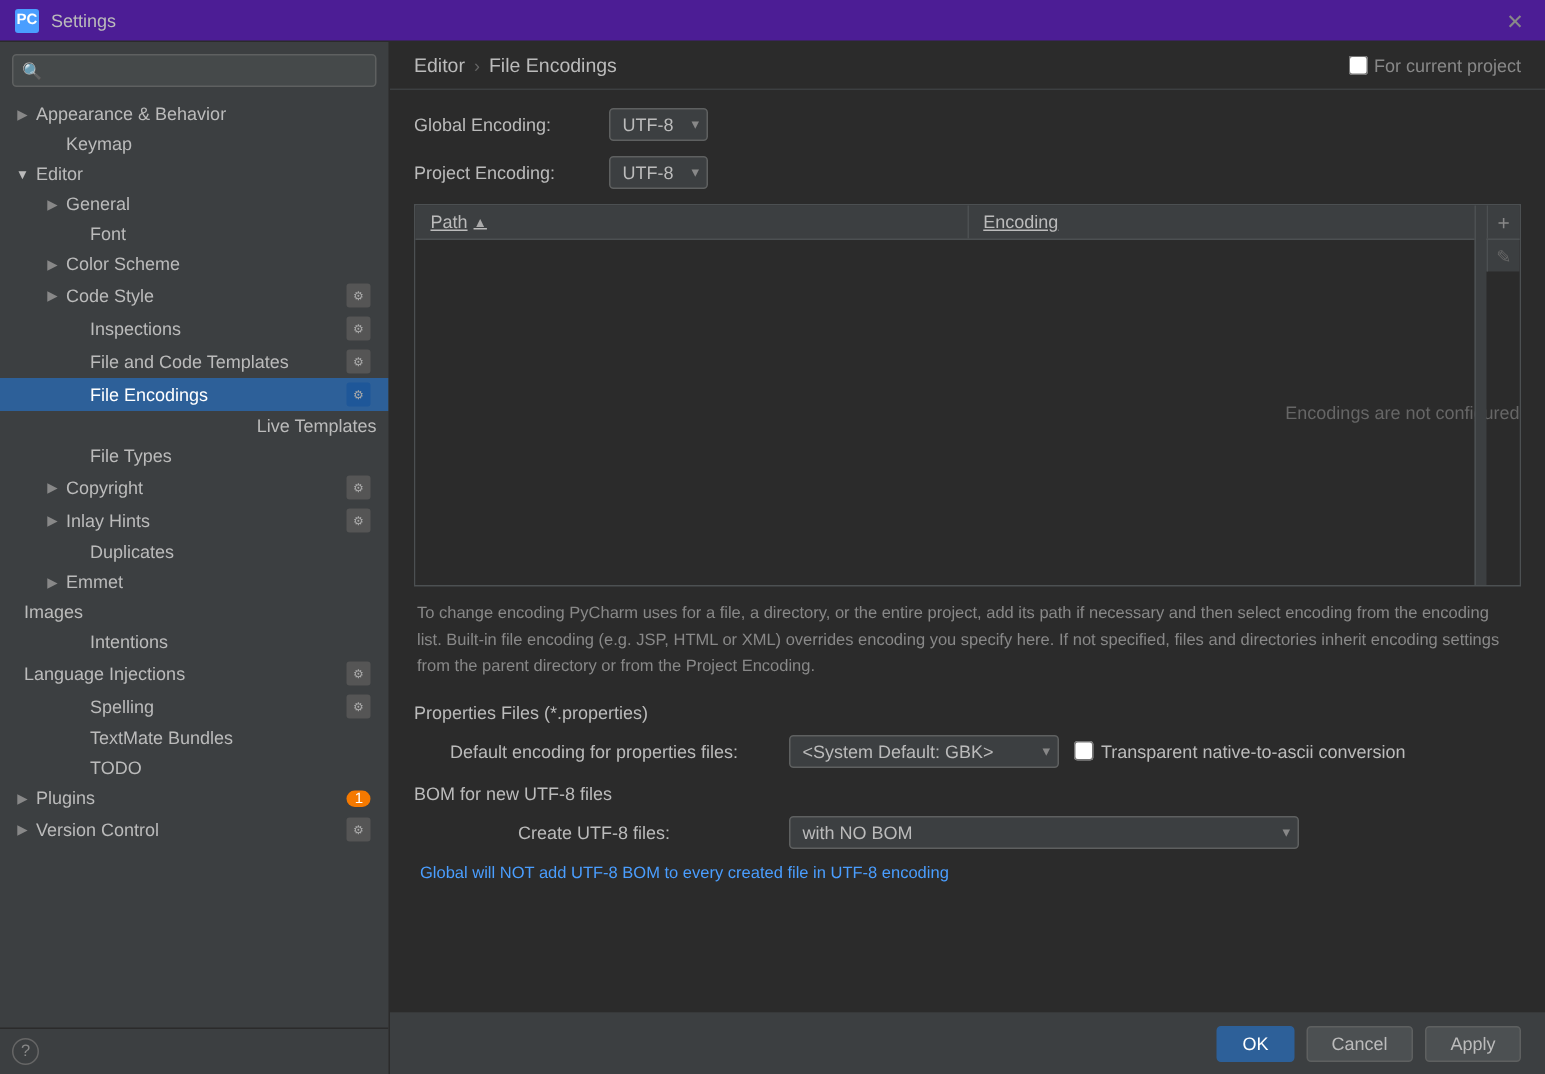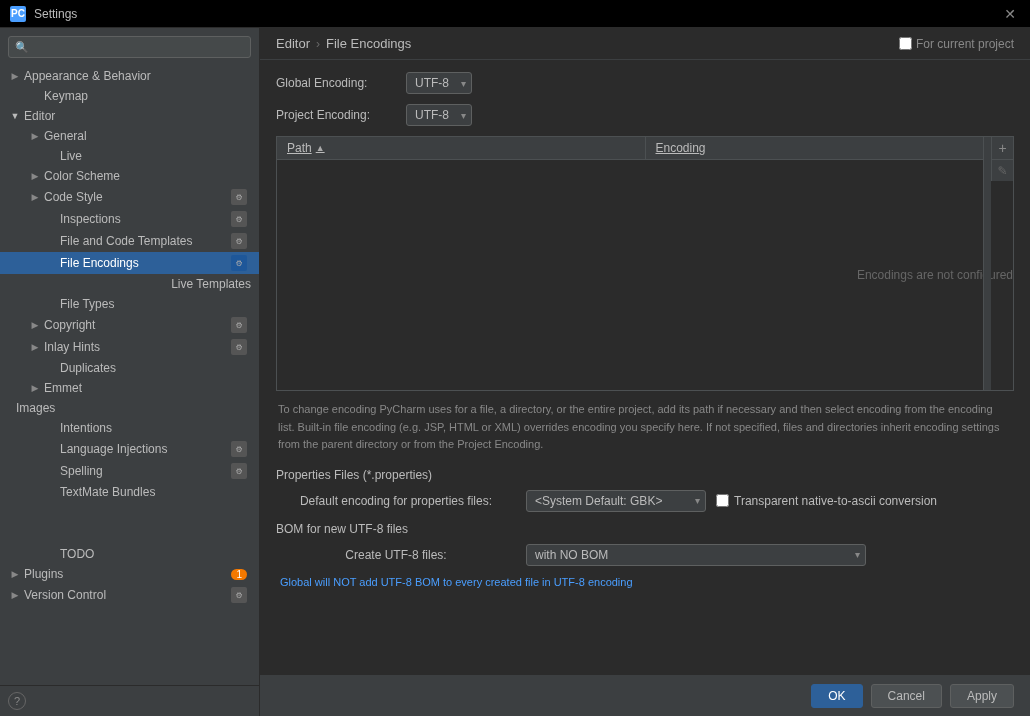--- a/index.html
+++ b/index.html
@@ -8,21 +8,21 @@
       font-size: 12px;
       background: #3c3f41;
       color: #bbbbbb;
       width: 1030px;
       height: 716px;
       overflow: hidden;
     }
 
     
     .title-bar {
-      background: #000000;
+      background: #4c1d95;
       height: 28px;
       display: flex;
       align-items: center;
       padding: 0 10px;
       border-bottom: 1px solid #2b2b2b;
     }
     .title-bar-icon {
       width: 16px;
       height: 16px;
       margin-right: 8px;
@@ -433,21 +433,21 @@
         <span class="item-label">Editor</span>
       </div>
 
       <div class="tree-item" style="padding-left: 28px;">
         <span class="arrow">▶</span>
         <span class="item-label">General</span>
       </div>
 
       <div class="tree-item" style="padding-left: 44px;">
         <span class="arrow"></span>
-        <span class="item-label">Live</span>
+        <span class="item-label">Font</span>
       </div>
 
       <div class="tree-item" style="padding-left: 28px;">
         <span class="arrow">▶</span>
         <span class="item-label">Color Scheme</span>
       </div>
 
       <div class="tree-item" style="padding-left: 28px;">
         <span class="arrow">▶</span>
         <span class="item-label">Code Style</span>
@@ -507,38 +507,38 @@
       <div class="tree-item" style="">
         <span class="arrow"></span>
         <span class="item-label">Images</span>
       </div>
 
       <div class="tree-item" style="padding-left: 44px;">
         <span class="arrow"></span>
         <span class="item-label">Intentions</span>
       </div>
 
-      <div class="tree-item" style="padding-left: 44px;">
+      <div class="tree-item" style="">
         <span class="arrow"></span>
         <span class="item-label">Language Injections</span>
         <span class="item-icon-right">⚙</span>
       </div>
 
       <div class="tree-item" style="padding-left: 44px;">
         <span class="arrow"></span>
         <span class="item-label">Spelling</span>
         <span class="item-icon-right">⚙</span>
       </div>
 
       <div class="tree-item" style="padding-left: 44px;">
         <span class="arrow"></span>
         <span class="item-label">TextMate Bundles</span>
       </div>
 
-      <div class="tree-item" style="padding-left: 44px; margin-top: 42px;">
+      <div class="tree-item" style="padding-left: 44px;">
         <span class="arrow"></span>
         <span class="item-label">TODO</span>
       </div>
 
       <div class="tree-item" style="padding-left: 8px;">
         <span class="arrow">▶</span>
         <span class="item-label">Plugins</span>
         <span class="badge">1</span>
       </div>
 

